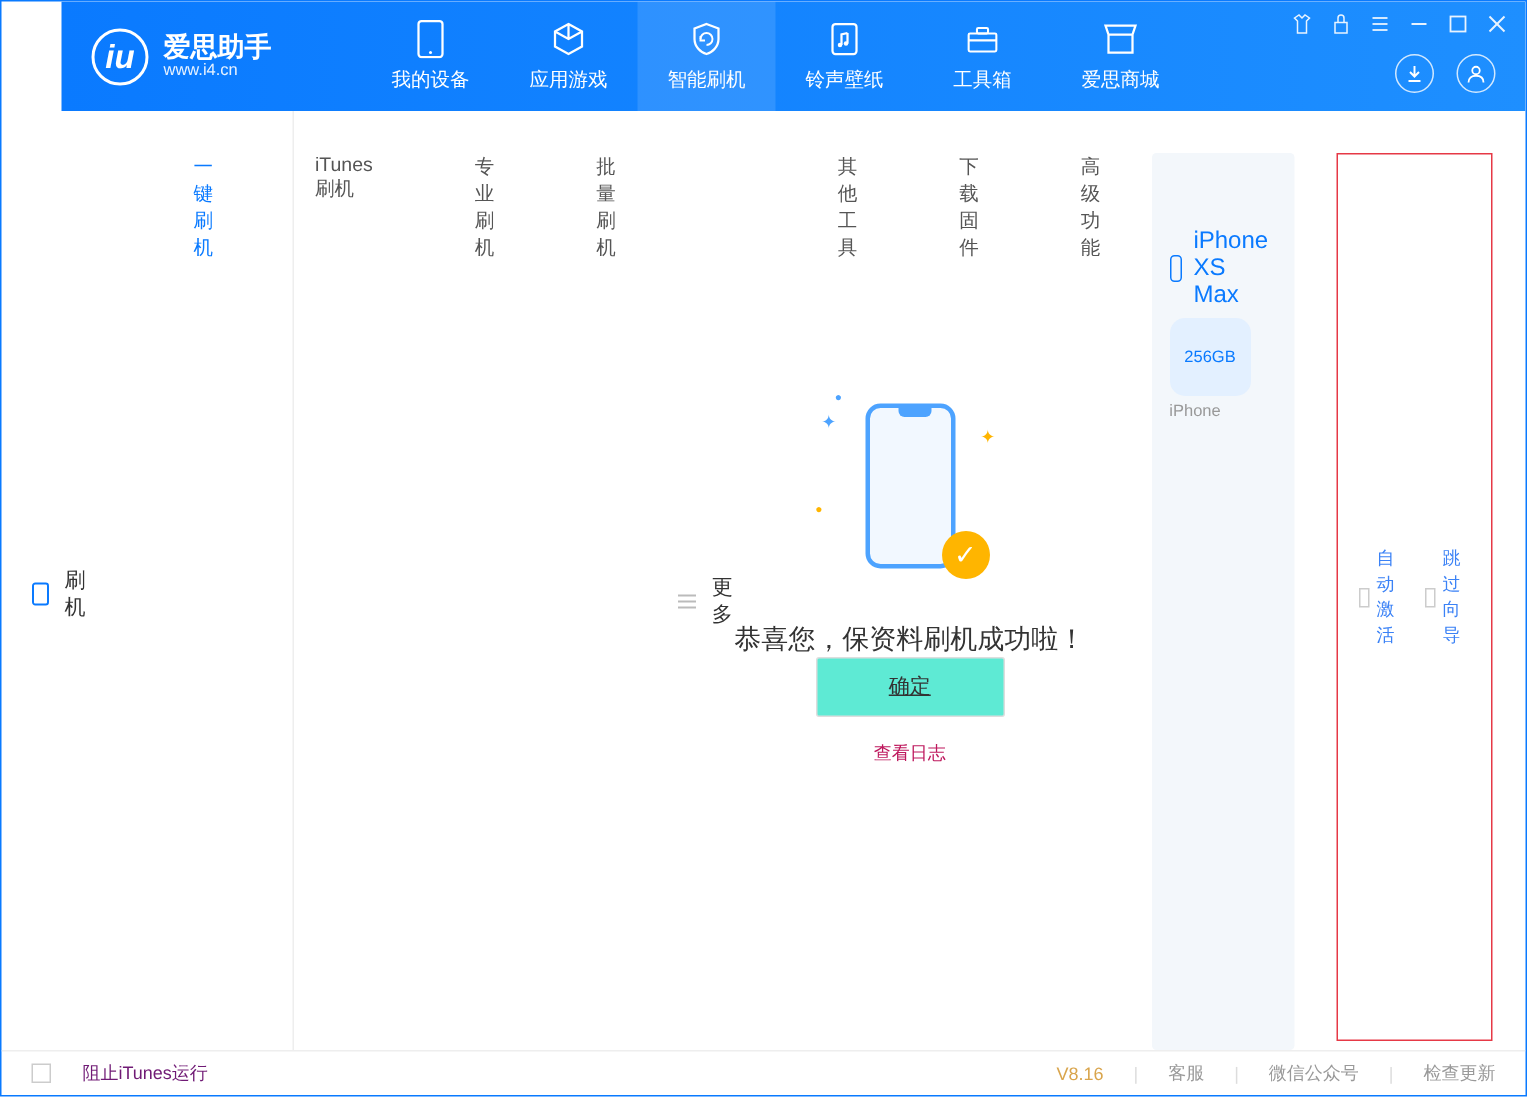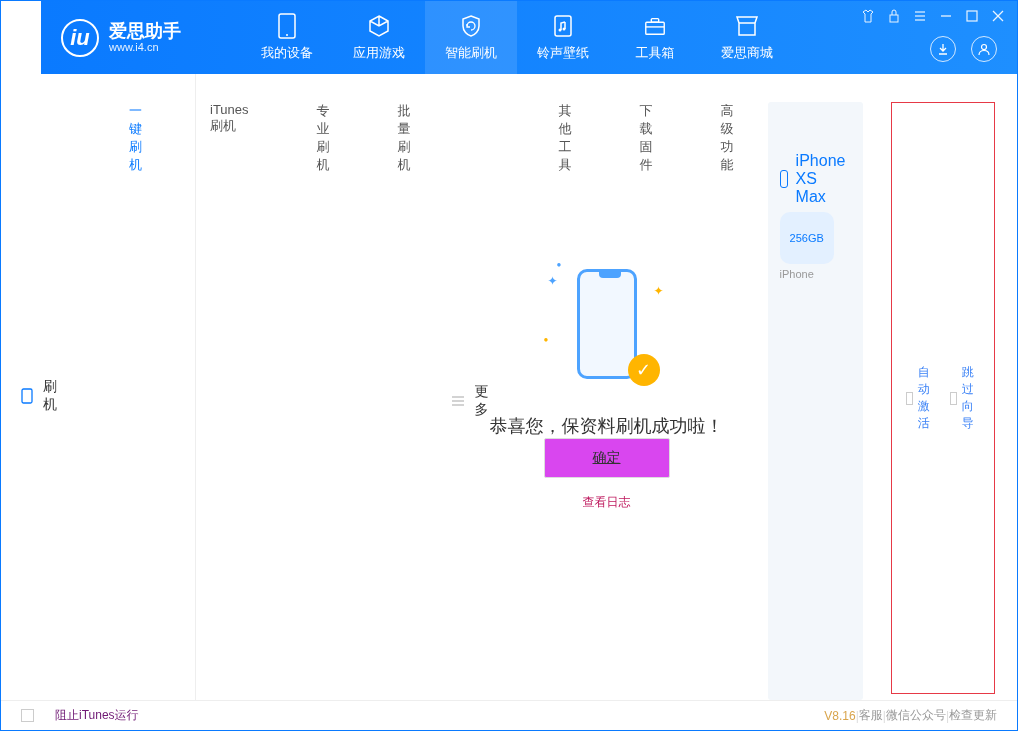--- a/index.html
+++ b/index.html
@@ -47,26 +47,26 @@
 .check-box { width: 13px; height: 13px; border: 1px solid #ccc; margin-right: 5px; }
 
 .main-content { flex: 1; display: flex; flex-direction: column; align-items: center; justify-content: center; }
 .phone-illust { width: 90px; height: 130px; position: relative; margin-bottom: 20px; }
 .phone-body { width: 60px; height: 110px; border: 3px solid #4da3ff; border-radius: 10px; position: absolute; left: 15px; top: 5px; background: #f2f8ff; }
 .phone-notch { width: 22px; height: 6px; background: #4da3ff; border-radius: 0 0 4px 4px; position: absolute; top: 0; left: 19px; }
 .phone-check { width: 32px; height: 32px; background: #ffb500; border-radius: 50%; position: absolute; right: -8px; bottom: 8px; display: flex; align-items: center; justify-content: center; color: #fff; font-size: 18px; }
 .sparkle { position: absolute; color: #4da3ff; }
 
 .success-text { font-size: 18px; color: #333; }
-.ok-button { border: 1px solid #ddd; padding: 10px 48px; font-size: 14px; background: #d946ef; cursor: pointer; color: #333; border-radius: 2px; margin-bottom: 16px; text-decoration: underline; }
+.ok-button { border: 1px solid #ddd; padding: 10px 48px; font-size: 14px; background: #5eead4; cursor: pointer; color: #333; border-radius: 2px; margin-bottom: 16px; text-decoration: underline; }
 .log-link { font-size: 12px; color: #be185d; cursor: pointer; }
 
 .footer { height: 30px; border-top: 1px solid #eee; display: flex; align-items: center; padding: 0 20px; font-size: 12px; color: #999; }
 .footer .check-item { color: #701a75; gap: 16px; }
-.footer-right { margin-left: auto; display: flex; align-items: center; gap: 0; }
+.footer-right { margin-left: auto; display: flex; align-items: center; gap: 20px; }
 .footer-sep { color: #ddd; }
 .footer-link { cursor: pointer; }
 .version { color: #d9a54d; }
 </style>
 </head>
 <body>
 
 <div class="header">
   <div class="logo-area">
     <div class="logo-circle">

